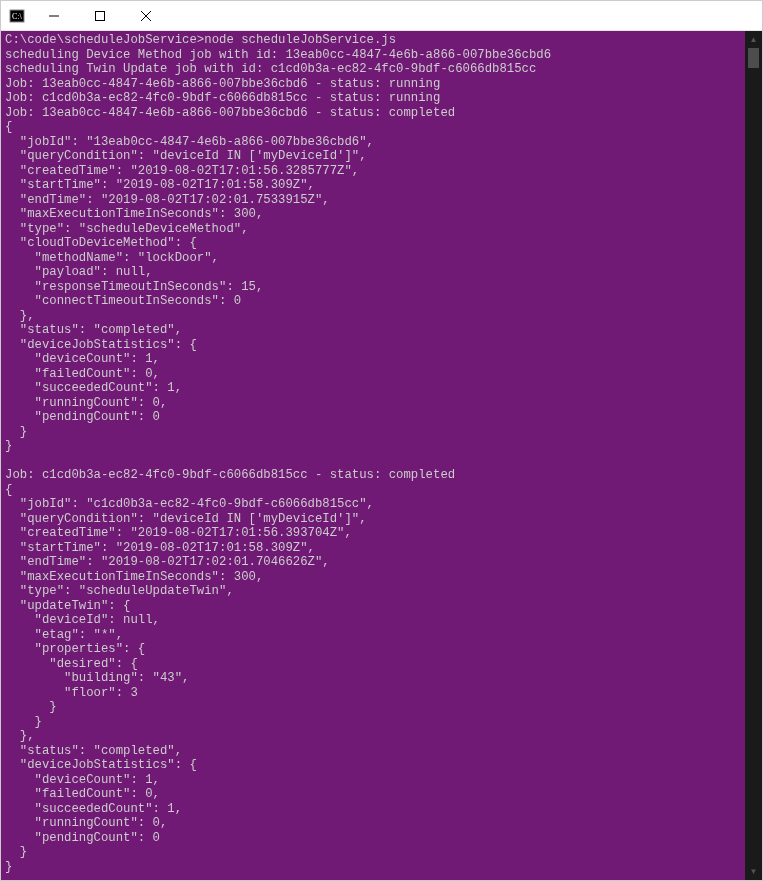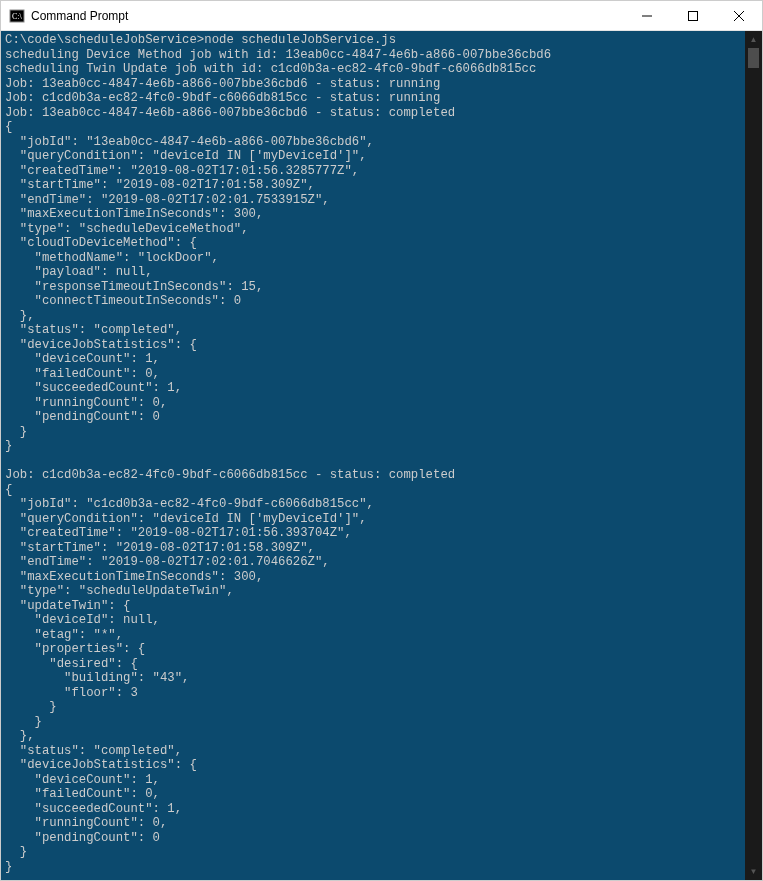--- a/index.html
+++ b/index.html
@@ -47,21 +47,21 @@
       color: #000000;
       cursor: pointer;
     }
     .console-area {
       position: relative;
       background: #0c0c0c;
       height: calc(100% - 30px);
       display: flex;
     }
     .console {
-      background: #0c4a6e;
+      background: #701a75;
       color: #cccccc;
       font-family: Consolas, "Courier New", monospace;
       font-size: 12.3px;
       line-height: 14.5px;
       white-space: pre;
       padding: 2px 4px;
       flex: 1;
       overflow: hidden;
     }
     .scrollbar {
@@ -93,21 +93,20 @@
 </head>
 <body>
 
 <div class="titlebar">
   <span class="titlebar-icon">
     <svg width="16" height="16" viewBox="0 0 16 16">
       <rect x="1" y="2" width="14" height="12" fill="#000000" stroke="#888888" stroke-width="1"></rect>
       <text x="3" y="11" font-size="8" fill="#ffffff" font-family="Consolas">C:\</text>
     </svg>
   </span>
-  <span class="titlebar-title">Command Prompt</span>
   <div class="window-controls">
     <div class="win-btn">
       <svg width="10" height="10" viewBox="0 0 10 10">
           <line x1="0" y1="5" x2="10" y2="5" stroke="#000" stroke-width="1"></line>
         </svg>
     </div>
     <div class="win-btn">
       <svg width="10" height="10" viewBox="0 0 10 10">
           <rect x="0.5" y="0.5" width="9" height="9" fill="none" stroke="#000" stroke-width="1"></rect>
         </svg>

